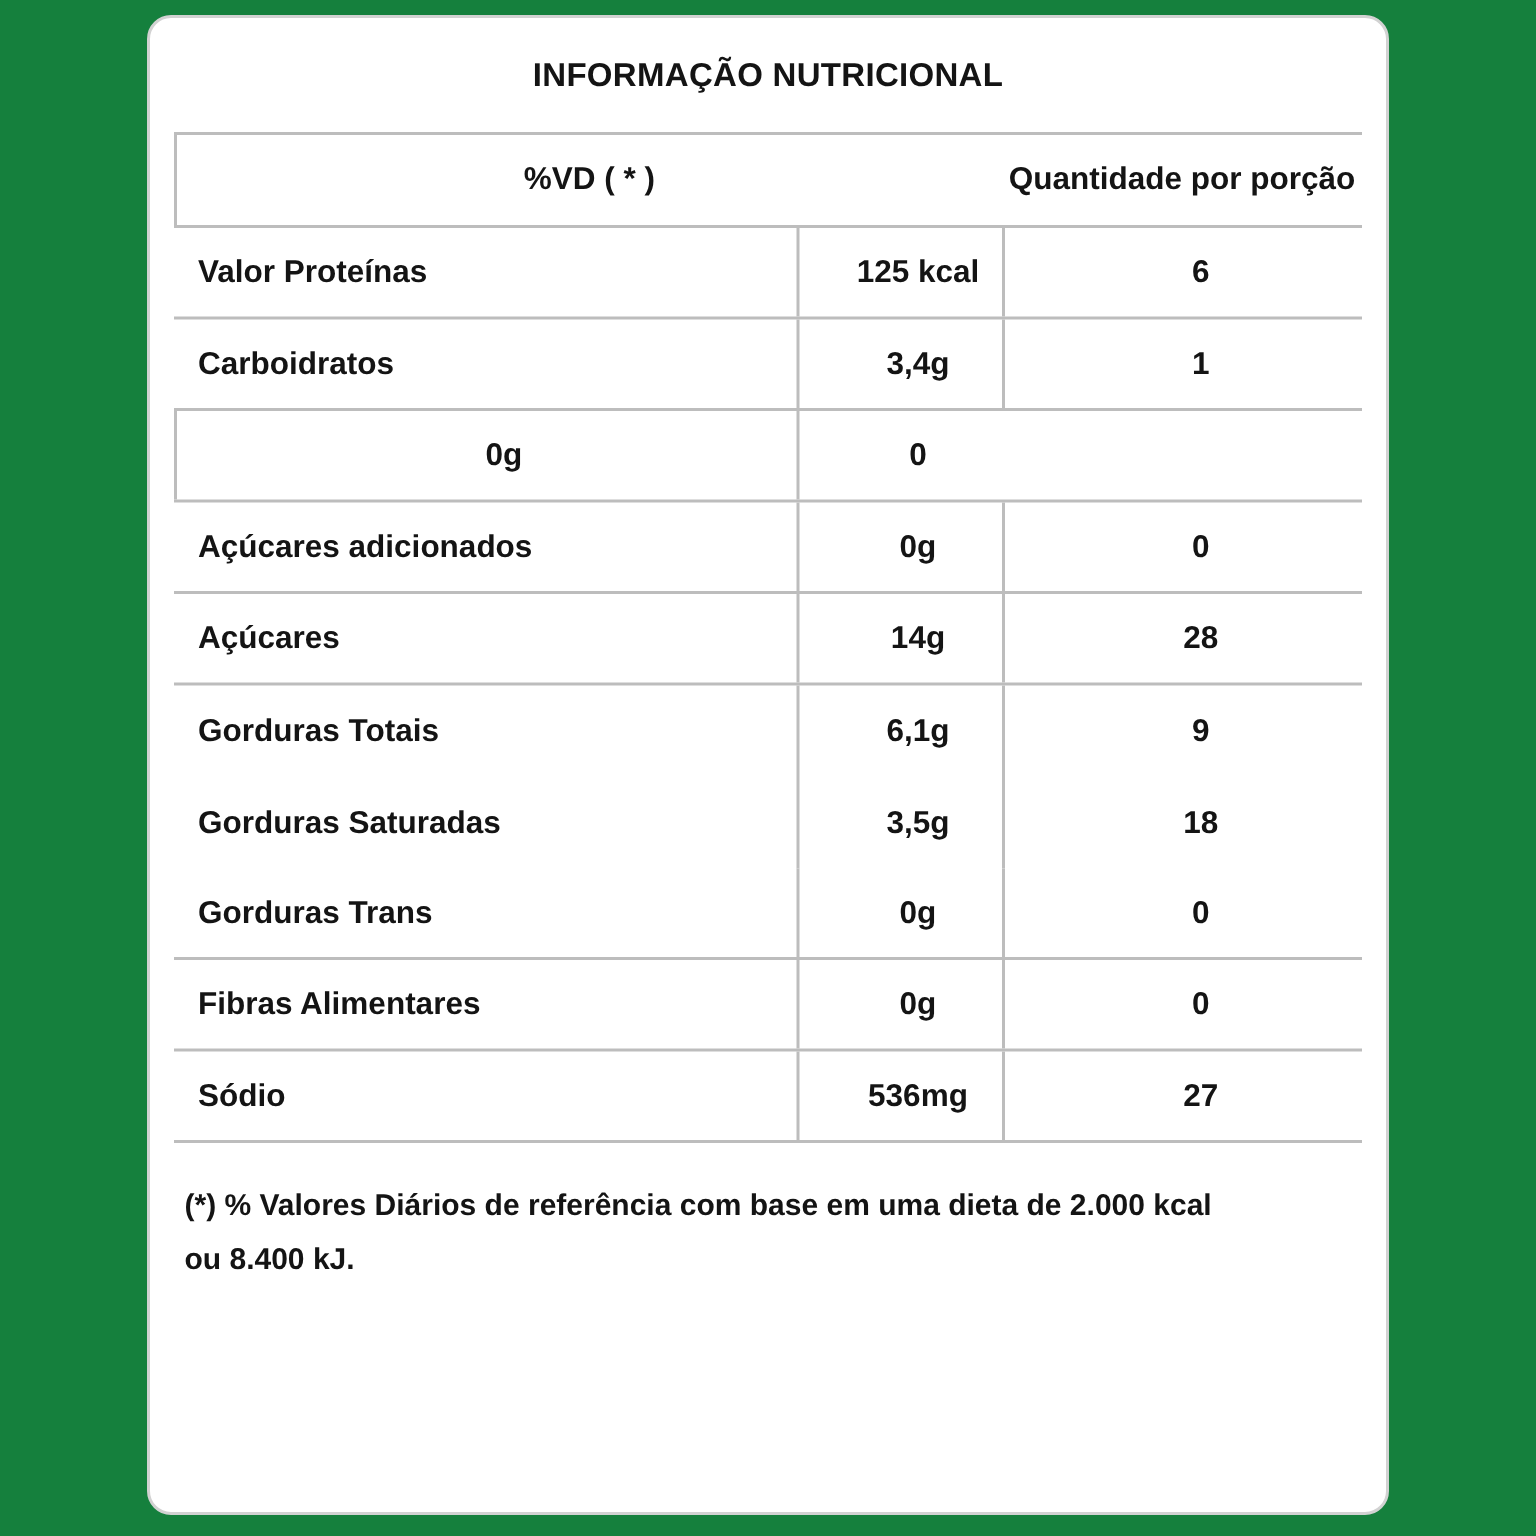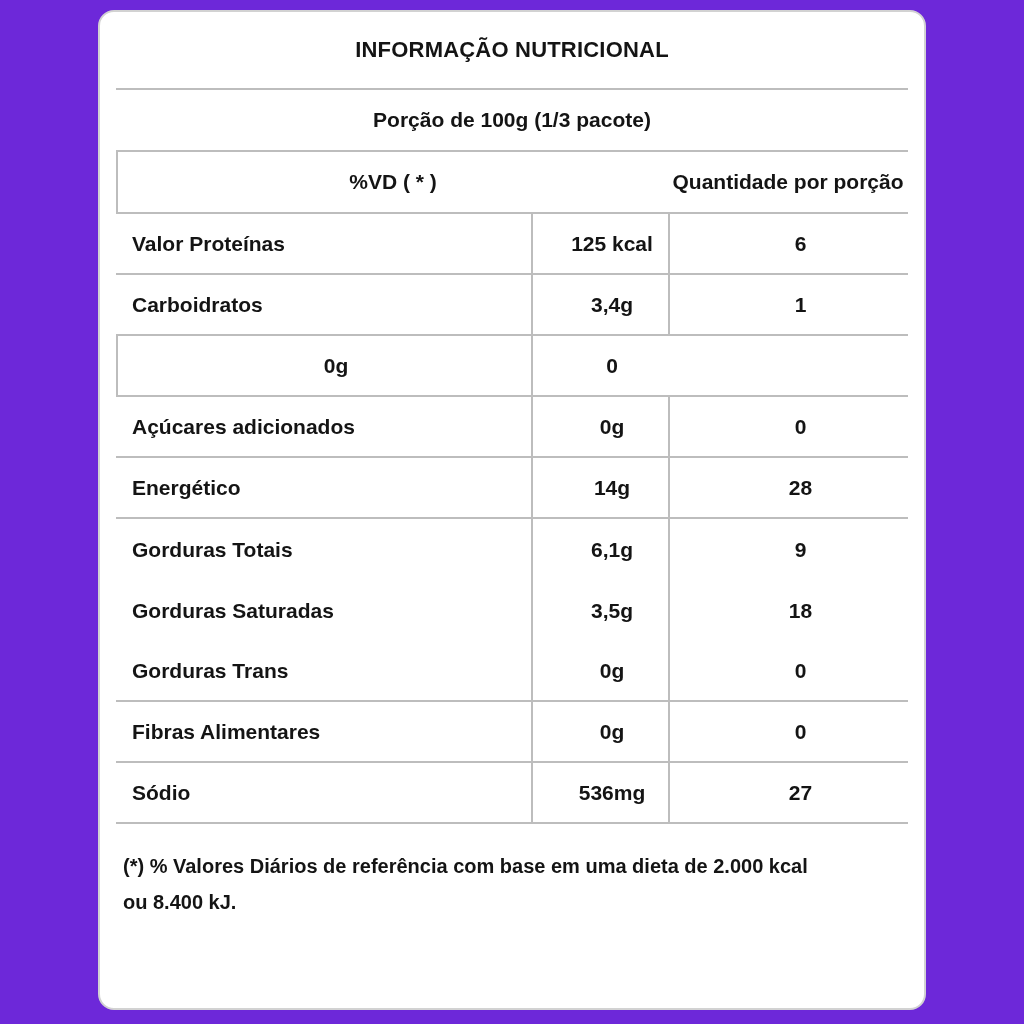--- a/index.html
+++ b/index.html
@@ -7,21 +7,21 @@
     width: 1024px;
     height: 1024px;
     background: #f6f6f6;
     font-family: "Liberation Sans", sans-serif;
     color: #141414;
     overflow: hidden;
   }
   .page {
     width: 1024px;
     height: 1024px;
-    background: #6d28d9;
+    background: #15803d;
     padding-top: 10px;
   }
   .card {
     width: 828px;
     height: 1000px;
     margin: 0 auto;
     background: #ffffff;
     border: 2px solid #d2d2d2;
     border-radius: 16px;
     padding: 0 16px;
@@ -91,21 +91,20 @@
   .footnote + .footnote { margin-top: 26px; }
 </style>
 </head>
 <body>
 
 <div class="page">
   <div class="card">
 
     <div class="row-title">INFORMAÇÃO NUTRICIONAL</div>
 
-    <div class="row-serving">Porção de 100g (1/3 pacote)</div>
 
     <div class="row-header">
       <div class="hcell dv">%VD ( * )</div>
       <div class="hcell">Quantidade por porção</div>
     </div>
 
     <div class="nrow">
       <div class="cell name">Valor Proteínas</div>
       <div class="cell qty">125 kcal</div>
       <div class="cell vd">6</div>
@@ -122,21 +121,21 @@
       <div class="cell vd">0</div>
     </div>
 
     <div class="nrow">
       <div class="cell name">Açúcares adicionados</div>
       <div class="cell qty">0g</div>
       <div class="cell vd">0</div>
     </div>
 
     <div class="nrow">
-      <div class="cell name">Energético</div>
+      <div class="cell name">Açúcares</div>
       <div class="cell qty">14g</div>
       <div class="cell vd">28</div>
     </div>
 
     <div class="nrow no-div">
       <div class="cell name">Gorduras Totais</div>
       <div class="cell qty">6,1g</div>
       <div class="cell vd">9</div>
     </div>
 

